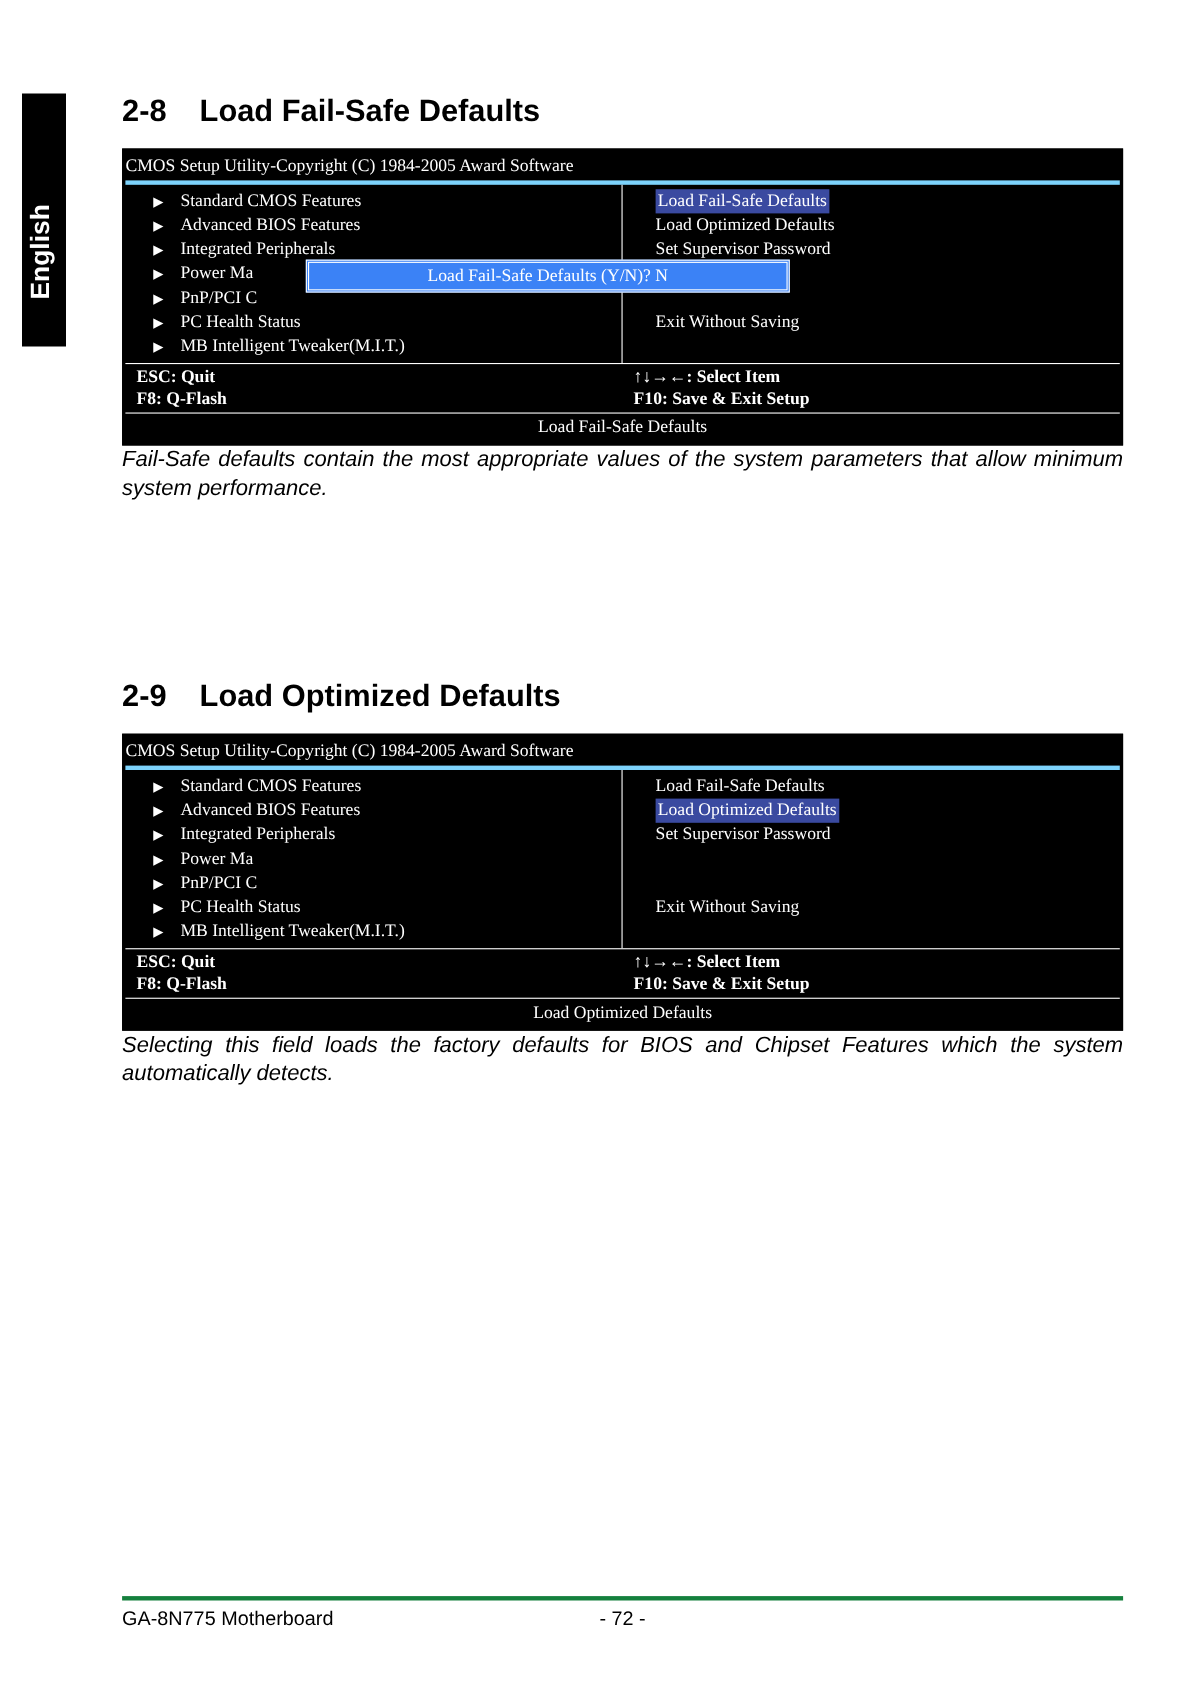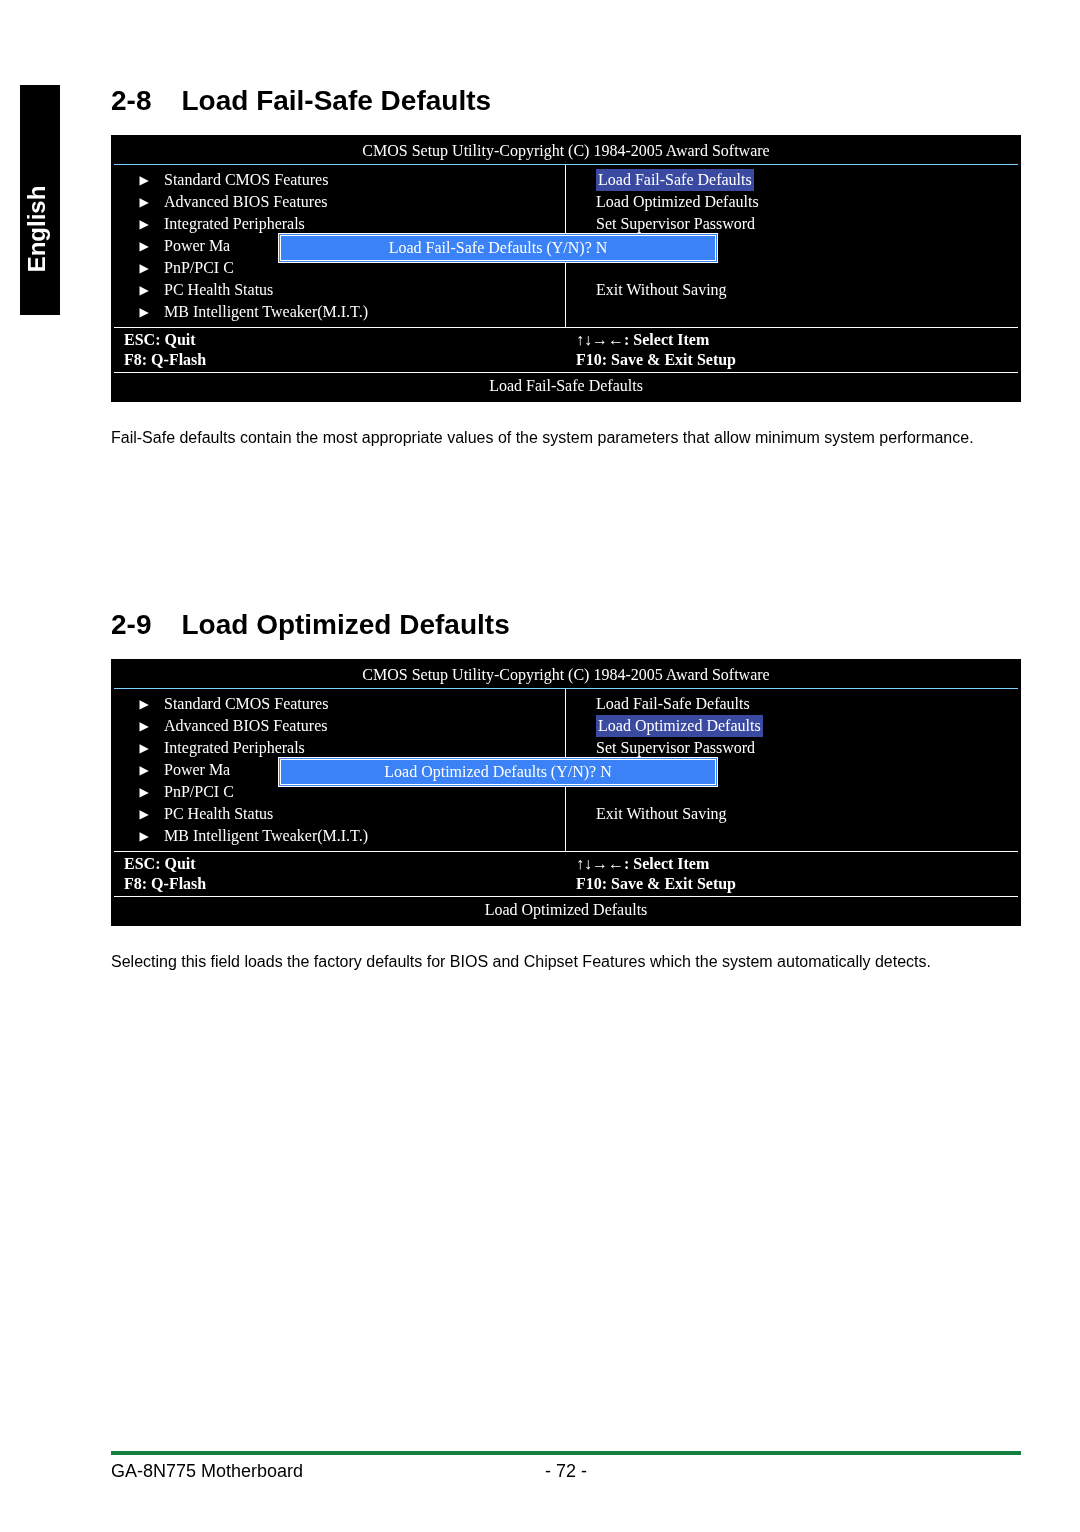--- a/index.html
+++ b/index.html
@@ -45,23 +45,23 @@
   .bios-box {
     border: 3px double #000;
     background: #000;
     color: #fff;
     font-family: "Times New Roman", serif;
     font-size: 16px;
     position: relative;
     width: 100%;
   }
   .bios-title {
-    text-align: center;
+    text-align: left;
     padding: 4px 0;
-    border-bottom: 1px solid #7dd3fc;
+    border-bottom: 4px solid #7dd3fc;
   }
   .bios-cols {
     display: flex;
     border-bottom: 1px solid #fff;
     position: relative;
   }
   .bios-col {
     width: 50%;
     padding: 4px 10px;
   }
@@ -82,24 +82,25 @@
     z-index: 5;
   }
   .bios-footer {
     display: flex;
     border-bottom: 1px solid #fff;
   }
   .bios-footer-col { width: 50%; padding: 2px 10px; font-weight: bold; }
   .bios-footer-row { line-height: 20px; }
   .bios-hint { text-align: center; padding: 4px 0; }
   .body-text {
-    margin-top: 26px;
-    font-size: 16px;
+    margin-top: 0;
+    font-size: 20px;
     line-height: 1.3;
     text-align: justify;
+    font-style: italic;
   }
   .spacer { height: 160px; }
   .page-footer {
     position: absolute;
     bottom: 50px;
     left: 111px;
     width: 910px;
     border-top: 4px solid #15803d;
     padding-top: 6px;
     font-size: 18px;
@@ -224,23 +225,20 @@
           </div>
       </div>
       <div class="bios-col">
         <div class="right-row"><span>Load Fail-Safe Defaults</span></div>
         <div class="right-row"><span class="highlight">Load Optimized Defaults</span></div>
         <div class="right-row"><span>Set Supervisor Password</span></div>
         <div class="right-row" style="visibility:hidden"><span>Set User Password</span></div>
         <div class="right-row" style="visibility:hidden"><span>Save &amp; Exit Setup</span></div>
         <div class="right-row"><span>Exit Without Saving</span></div>
       </div>
-      <div class="dialog">
-        <span>Load Optimized Defaults (Y/N)? N</span>
-      </div>
     </div>
     <div class="bios-footer">
       <div class="bios-footer-col">
         <div class="bios-footer-row">ESC: Quit</div>
         <div class="bios-footer-row">F8: Q-Flash</div>
       </div>
       <div class="bios-footer-col">
         <div class="bios-footer-row">↑↓→←: Select Item</div>
         <div class="bios-footer-row">F10: Save &amp; Exit Setup</div>
       </div>

